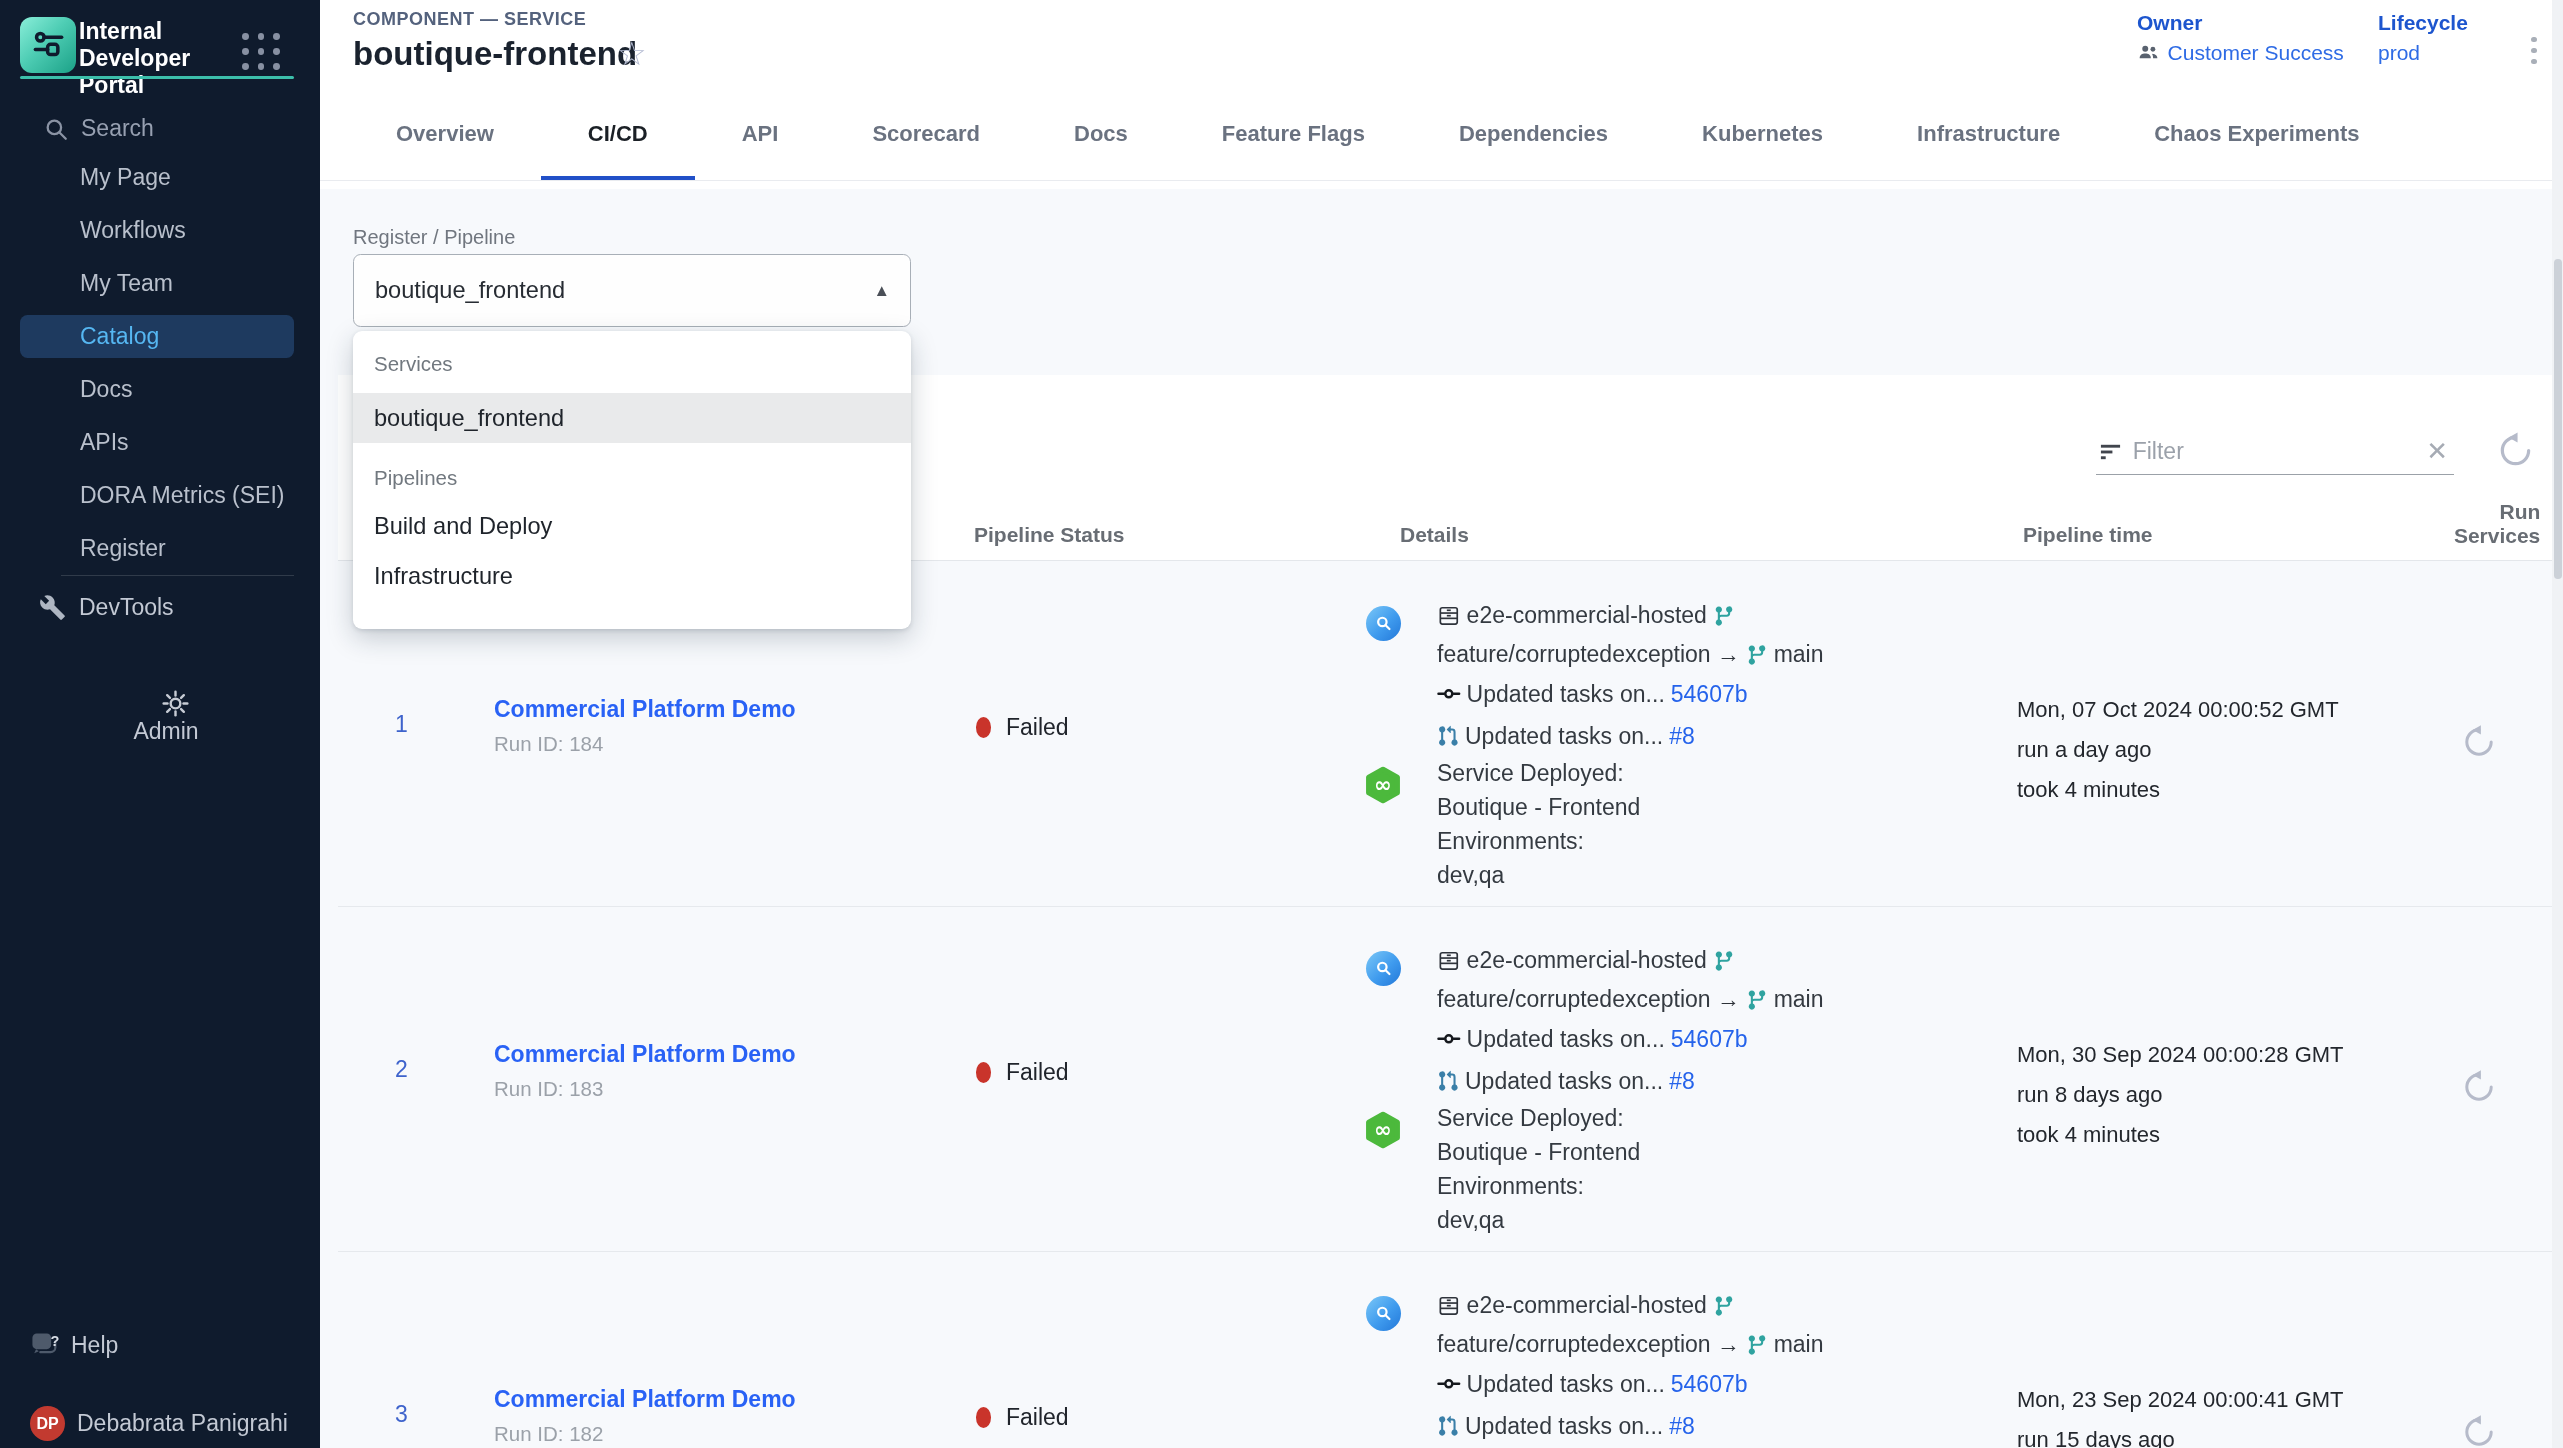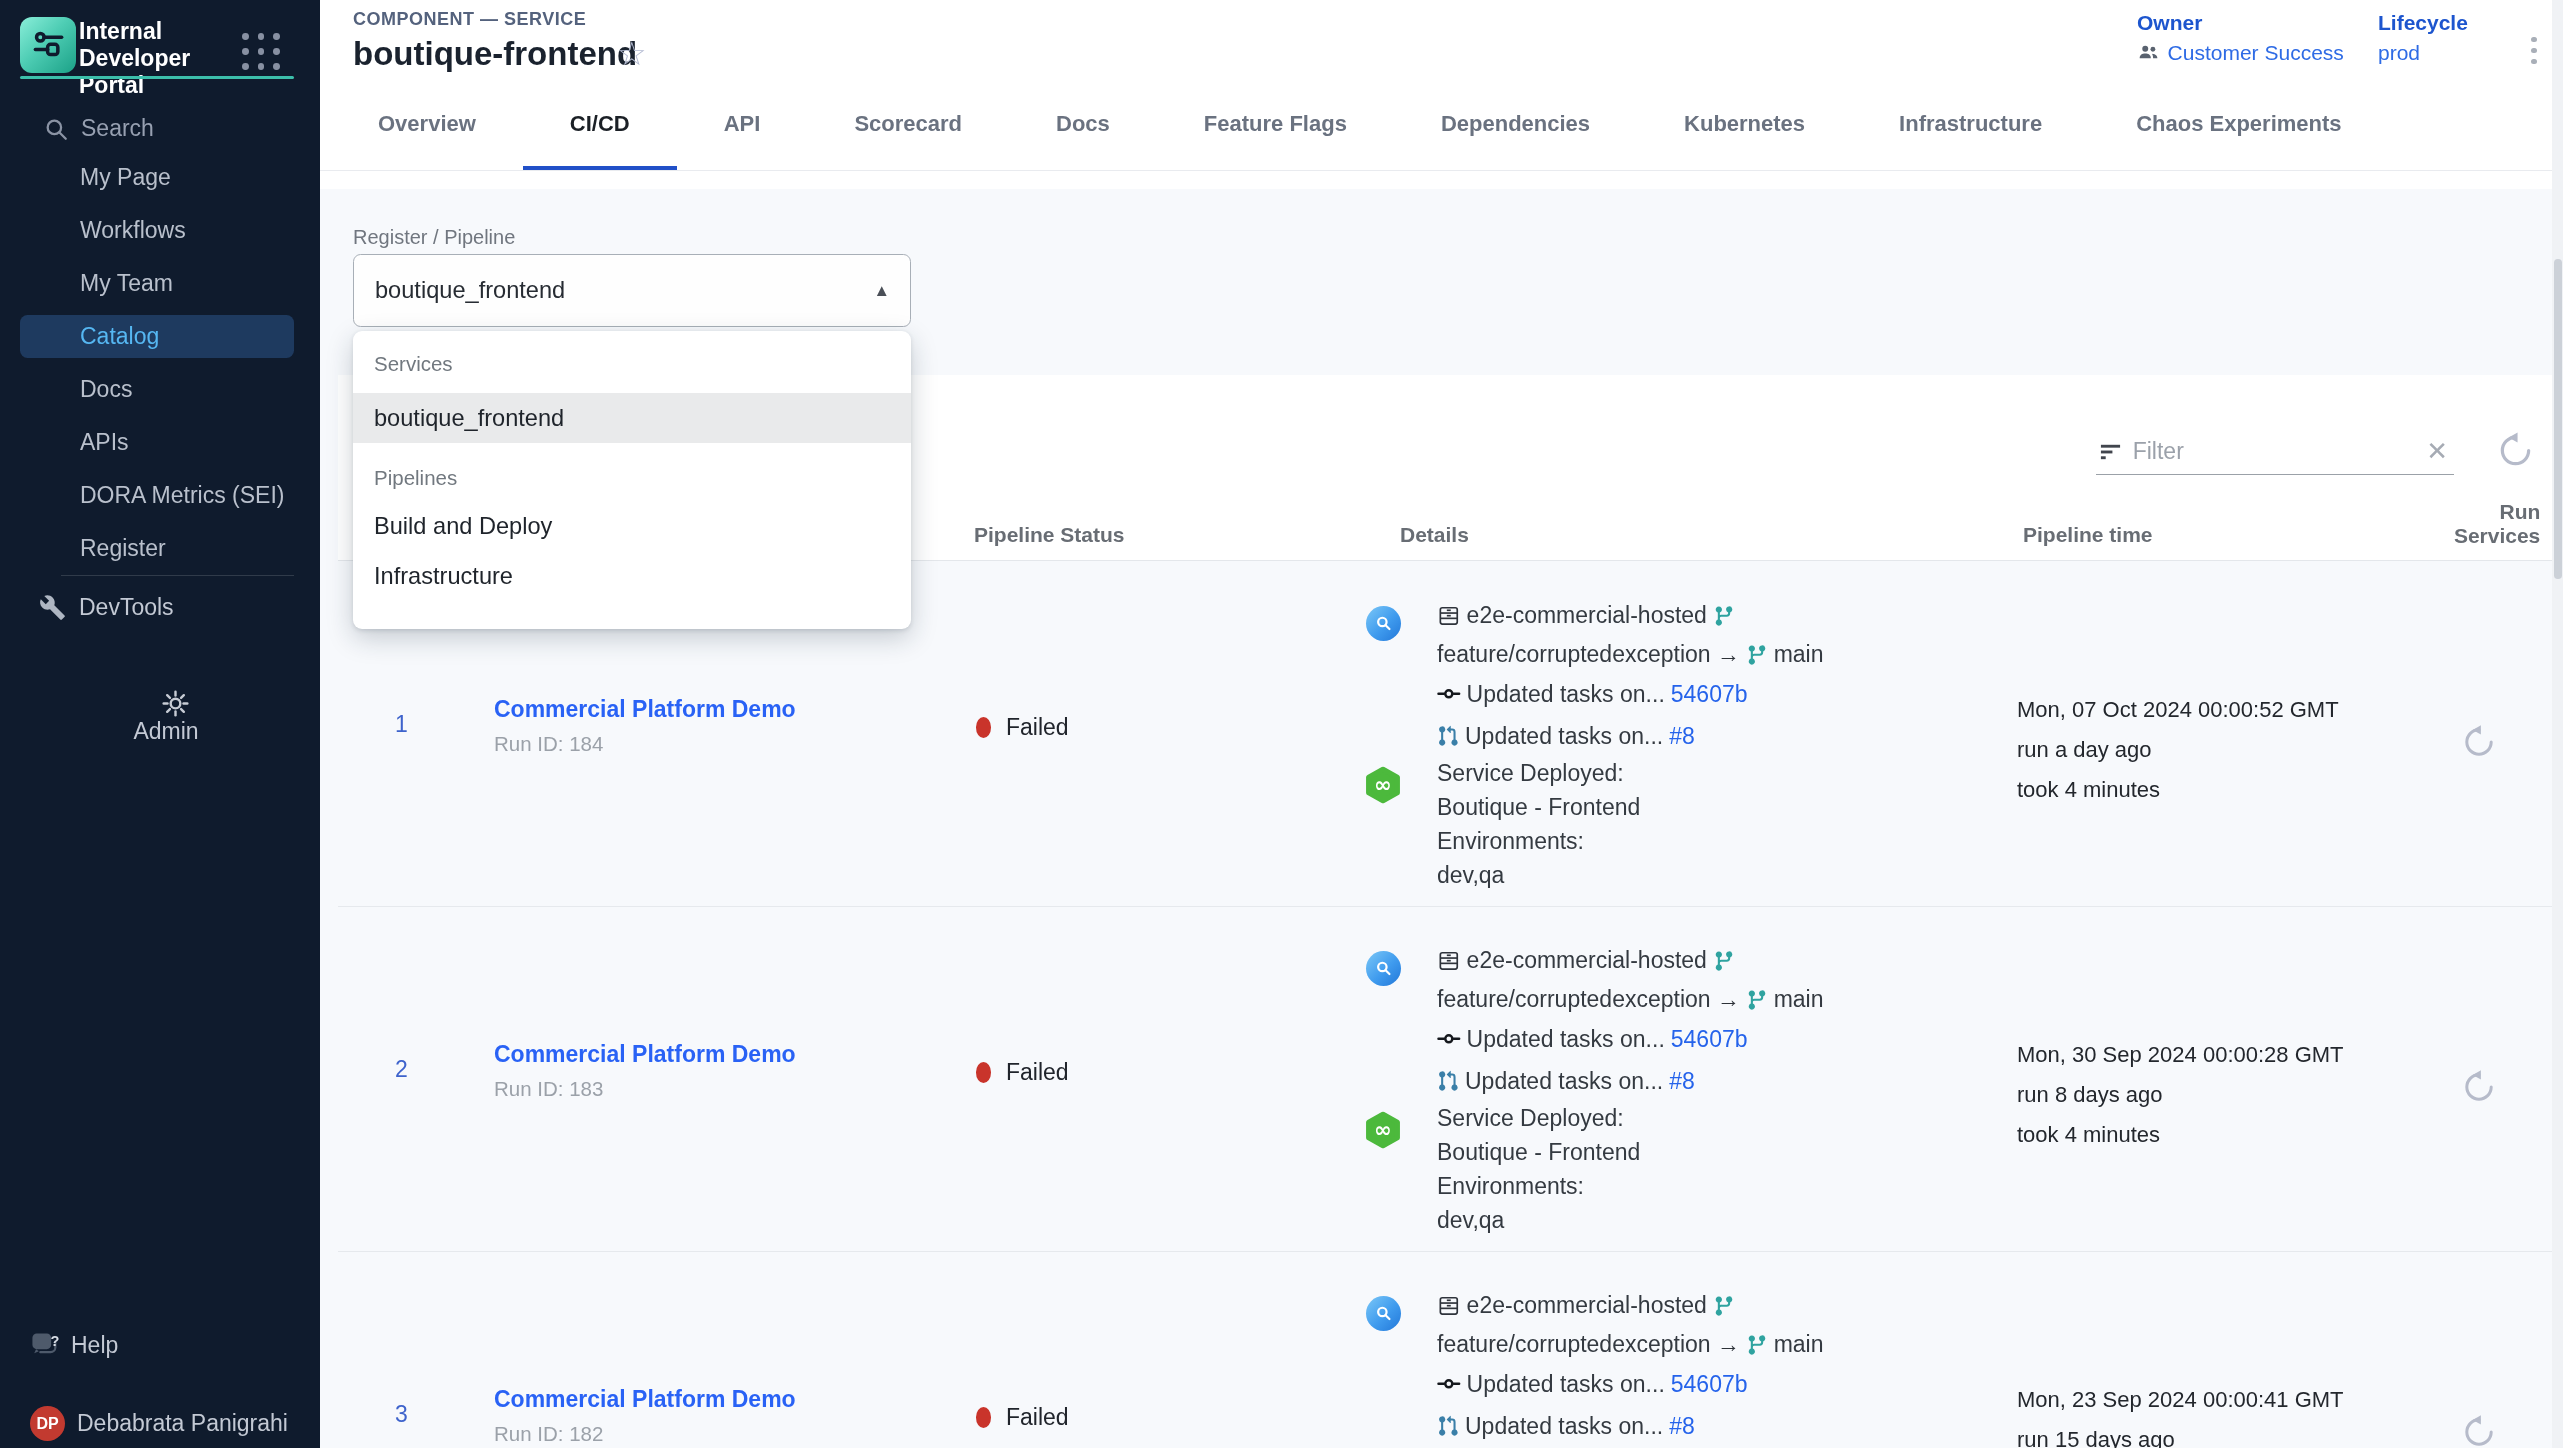--- a/index.html
+++ b/index.html
@@ -44,21 +44,21 @@
   .svc-title { position:absolute; left:33px; top:35px; font-size:33px; font-weight:700; color:#1a222e; }
   .star { position:absolute; left:297px; top:37px; font-size:33px; color:#b4bbd2; cursor:pointer; line-height:1;}
   .owner-blk { position:absolute; left:1817px; top:10.7px; }
   .life-blk { position:absolute; left:2058px; top:10.7px; }
   .meta-label { font-size:21px; font-weight:700; color:#1d55ce; cursor:pointer; }
   .meta-val { margin-top:6px; display:flex; align-items:center; gap:7.6px; font-size:21px; color:#2e6be5; cursor:pointer; }
   .kebab { position:absolute; left:2199px; top:29px; width:30px; height:43px; display:flex; flex-direction:column; align-items:center; justify-content:center; gap:6px; cursor:pointer; }
   .kebab i { width:5.3px; height:5.3px; border-radius:50%; background:#a9afb8; }
 
   
-  .tabbar { position:absolute; left:320px; top:77px; right:0; height:94px; background:#fff; border-bottom:0.8px solid #e9ebef; display:flex; align-items:stretch; padding-left:11px; }
+  .tabbar { position:absolute; left:320px; top:87px; right:0; height:94px; background:#fff; border-bottom:0.8px solid #e9ebef; display:flex; align-items:stretch; padding-left:29px; }
   .tab { position:relative; display:flex; align-items:center; justify-content:center; padding:0 47px; font-size:22px; font-weight:600; color:#6a7280; cursor:pointer; white-space:nowrap; }
   .tab.active { color:#1b2026; font-weight:700; }
   .tab.active::after { content:""; position:absolute; left:0; right:0; bottom:0; height:3.8px; background:#2150c8; }
 
   
   .content { position:absolute; left:320px; top:189px; right:0; bottom:0; background:#f7f9fc; }
   .pick-label { position:absolute; left:33px; top:37px; font-size:20px; color:#70767f; }
   .select { position:absolute; left:33px; top:65px; width:558px; height:73px; background:#fefefe; border:1.5px solid #a8afb7; border-radius:7.6px; display:flex; align-items:center; cursor:pointer; }
   .select .sel-tx { margin-left:21px; font-size:23.6px; color:#272c33; }
   .select .caret { position:absolute; right:20px; font-size:16.7px; color:#4a4f57; }

